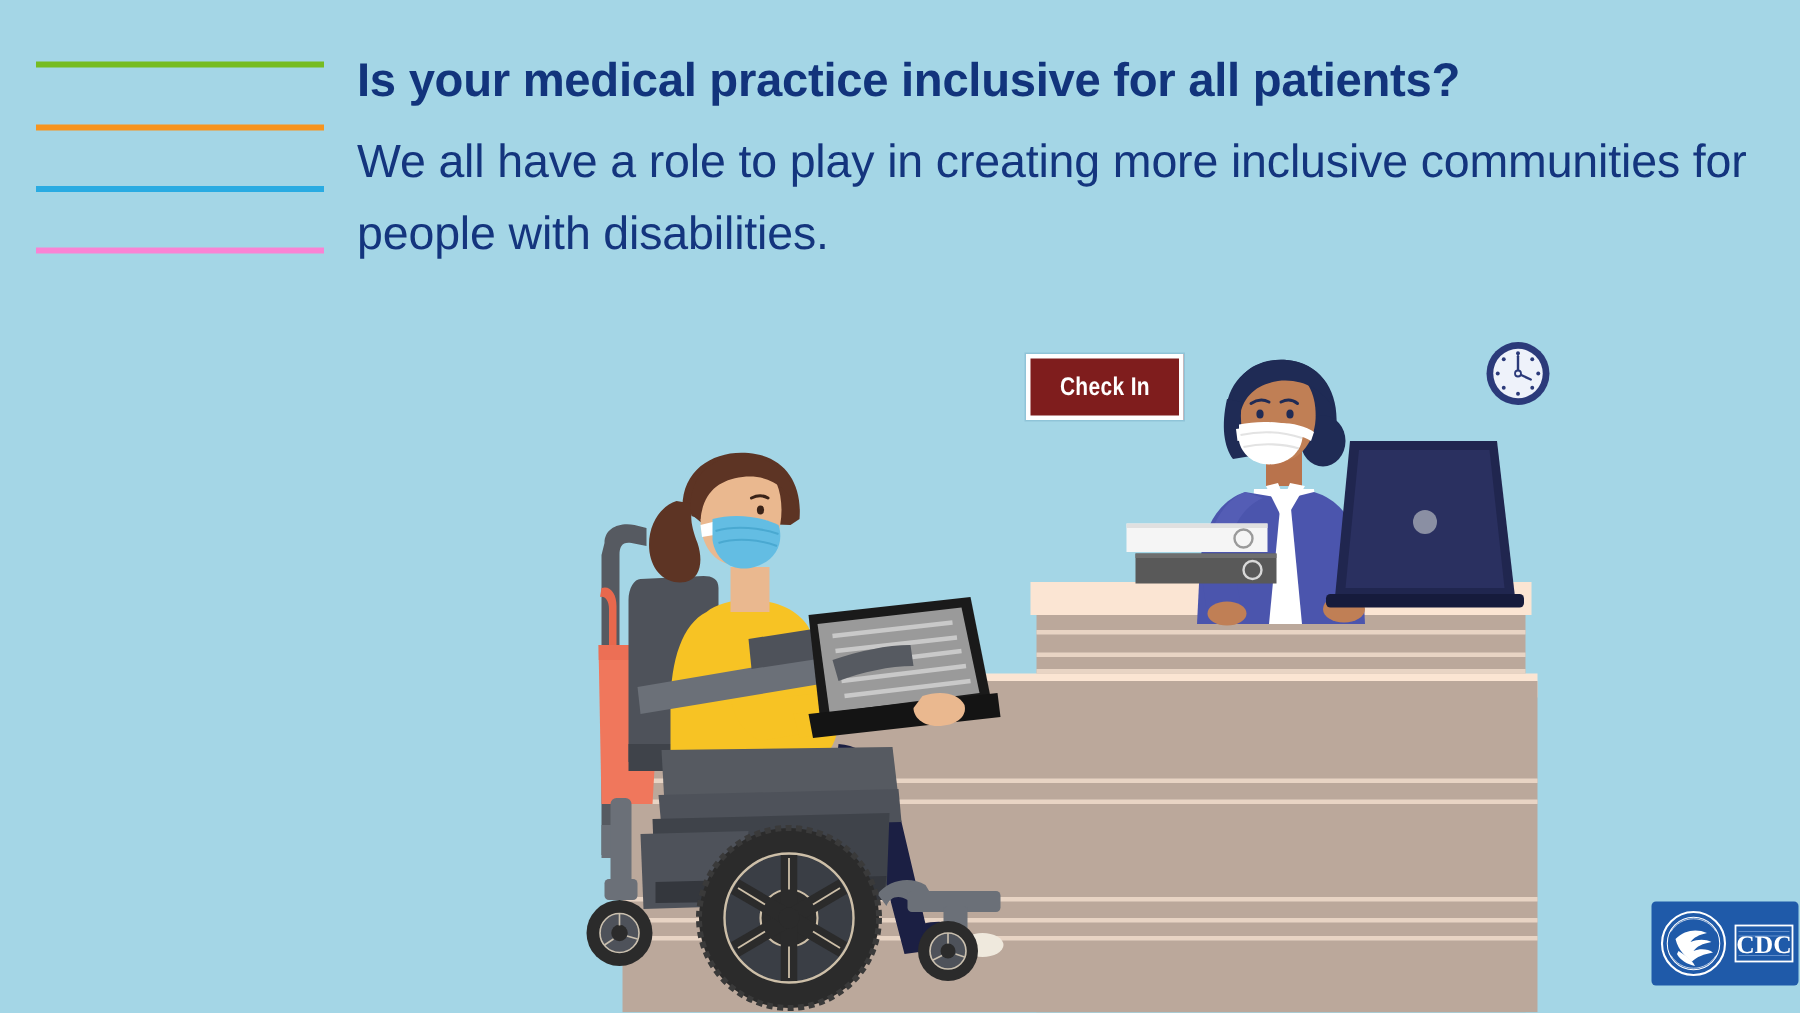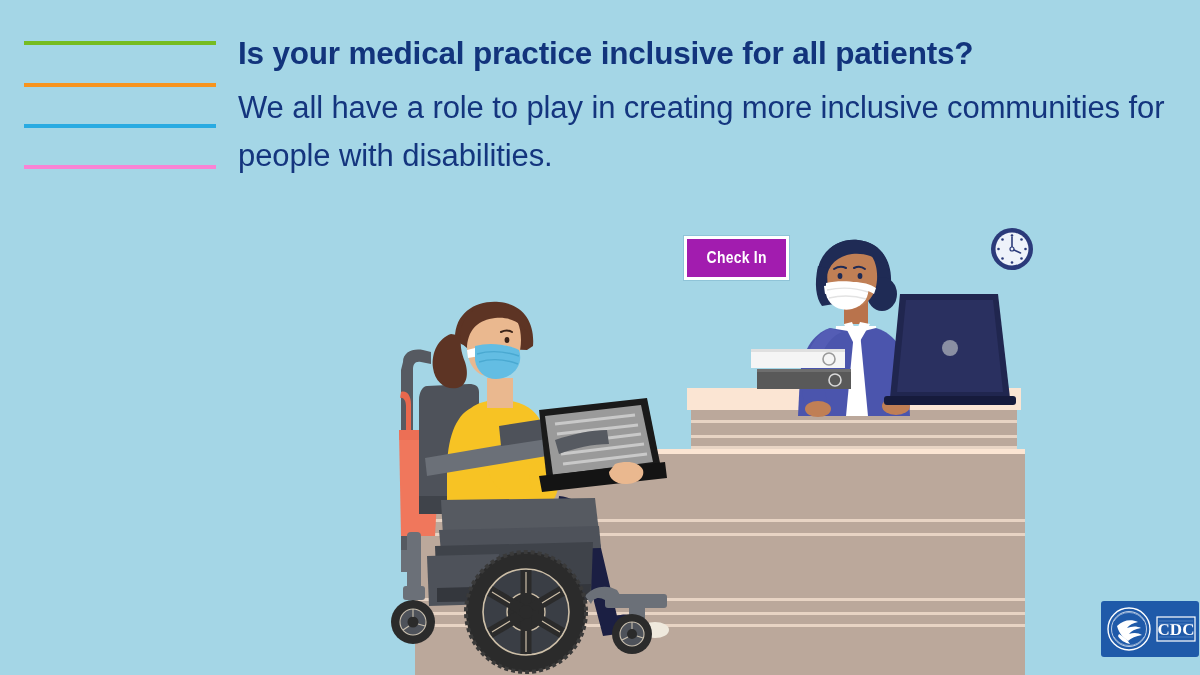--- a/index.html
+++ b/index.html
@@ -41,21 +41,21 @@
   .dline.h3{left:667px;top:446px;width:326px;}
   .dline.l1{left:391px;top:519px;width:610px;}
   .dline.l2{left:391px;top:533px;width:610px;}
   .dline.l3{left:391px;top:598px;width:610px;}
   .dline.l4{left:391px;top:612px;width:610px;}
   .dline.l5{left:391px;top:624px;width:610px;}
 
   
   #checkin{
     position:absolute;left:660px;top:236px;width:99px;height:38px;
-    background:#a21caf;border:3px solid #ffffff;
+    background:#7f1d1d;border:3px solid #ffffff;
     box-shadow:0 0 0 1px #8fc4d8;
     display:flex;align-items:center;justify-content:center;
   }
   #checkin-label{
     color:#ffffff;font-size:17px;font-weight:bold;
     font-family:"Liberation Sans Narrow","Liberation Sans",sans-serif;
     transform:scaleX(.82);letter-spacing:.3px;white-space:nowrap;
   }
 
   

